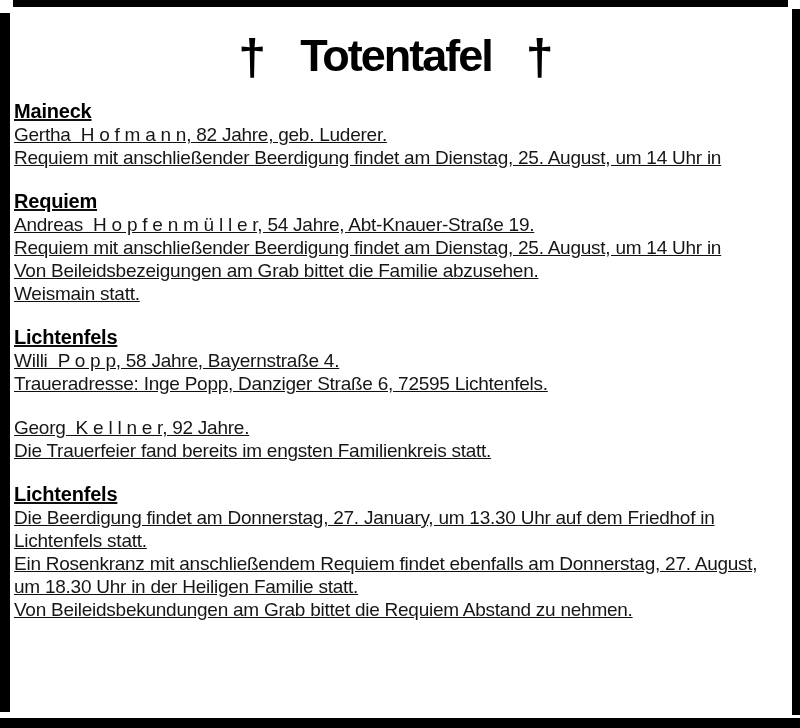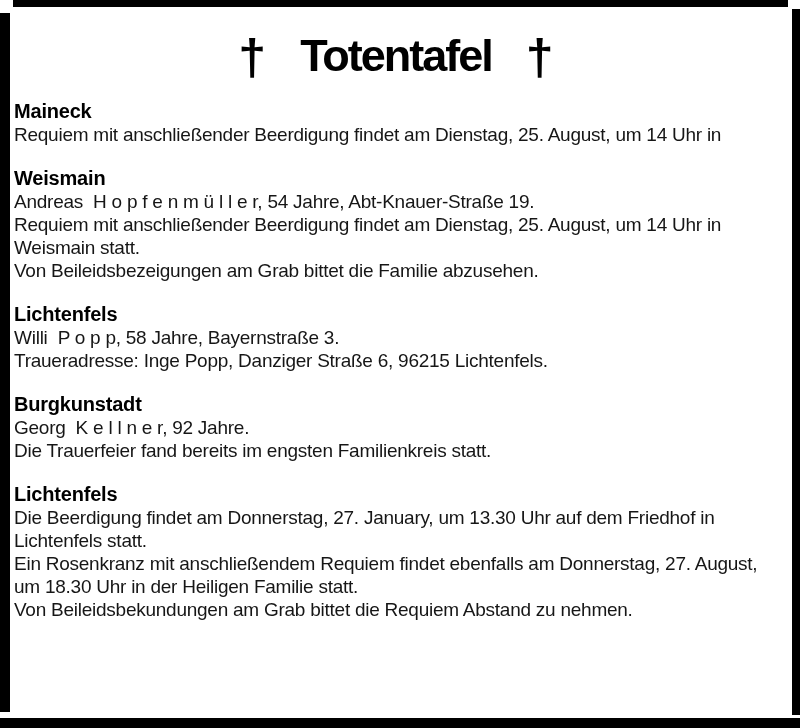--- a/index.html
+++ b/index.html
@@ -41,21 +41,21 @@
     transform: translateY(2px);
   }
   .title-text {
     font-size: 45px;
     font-weight: bold;
     letter-spacing: -2px;
     line-height: 1;
     white-space: pre;
   }
   .sections { margin-top: 13px; }
-  .section { margin-bottom: 21px; }
+  .section { margin-bottom: 21px; text-decoration: underline; }
   .section-heading {
     font-size: 20px;
     font-weight: bold;
     line-height: 23px;
     letter-spacing: -0.2px;
     white-space: pre;
     color: #000000;
   }
   .section-line {
     font-size: 19px;
@@ -75,36 +75,36 @@
 
 <div class="content">
   <div class="title-row">
     <span class="title-cross">†</span>
     <span class="title-text">Totentafel</span>
     <span class="title-cross">†</span>
   </div>
   <div class="sections" id="sections">
       <div class="section">
         <div class="section-heading">Maineck</div>
+        <div class="section-line">Gertha  H o f m a n n, 82 Jahre, geb. Luderer.</div>
         <div class="section-line">Requiem mit anschließender Beerdigung findet am Dienstag, 25. August, um 14 Uhr in</div>
       </div>
       <div class="section">
-        <div class="section-heading">Weismain</div>
+        <div class="section-heading">Requiem</div>
         <div class="section-line">Andreas  H o p f e n m ü l l e r, 54 Jahre, Abt-Knauer-Straße 19.</div>
         <div class="section-line">Requiem mit anschließender Beerdigung findet am Dienstag, 25. August, um 14 Uhr in</div>
+        <div class="section-line">Von Beileidsbezeigungen am Grab bittet die Familie abzusehen.</div>
         <div class="section-line">Weismain statt.</div>
-        <div class="section-line">Von Beileidsbezeigungen am Grab bittet die Familie abzusehen.</div>
       </div>
       <div class="section">
         <div class="section-heading">Lichtenfels</div>
-        <div class="section-line">Willi  P o p p, 58 Jahre, Bayernstraße 3.</div>
-        <div class="section-line">Traueradresse: Inge Popp, Danziger Straße 6, 96215 Lichtenfels.</div>
+        <div class="section-line">Willi  P o p p, 58 Jahre, Bayernstraße 4.</div>
+        <div class="section-line">Traueradresse: Inge Popp, Danziger Straße 6, 72595 Lichtenfels.</div>
       </div>
       <div class="section">
-        <div class="section-heading">Burgkunstadt</div>
         <div class="section-line">Georg  K e l l n e r, 92 Jahre.</div>
         <div class="section-line">Die Trauerfeier fand bereits im engsten Familienkreis statt.</div>
       </div>
       <div class="section">
         <div class="section-heading">Lichtenfels</div>
         <div class="section-line">Die Beerdigung findet am Donnerstag, 27. January, um 13.30 Uhr auf dem Friedhof in</div>
         <div class="section-line">Lichtenfels statt.</div>
         <div class="section-line">Ein Rosenkranz mit anschließendem Requiem findet ebenfalls am Donnerstag, 27. August,</div>
         <div class="section-line">um 18.30 Uhr in der Heiligen Familie statt.</div>
         <div class="section-line">Von Beileidsbekundungen am Grab bittet die Requiem Abstand zu nehmen.</div>

